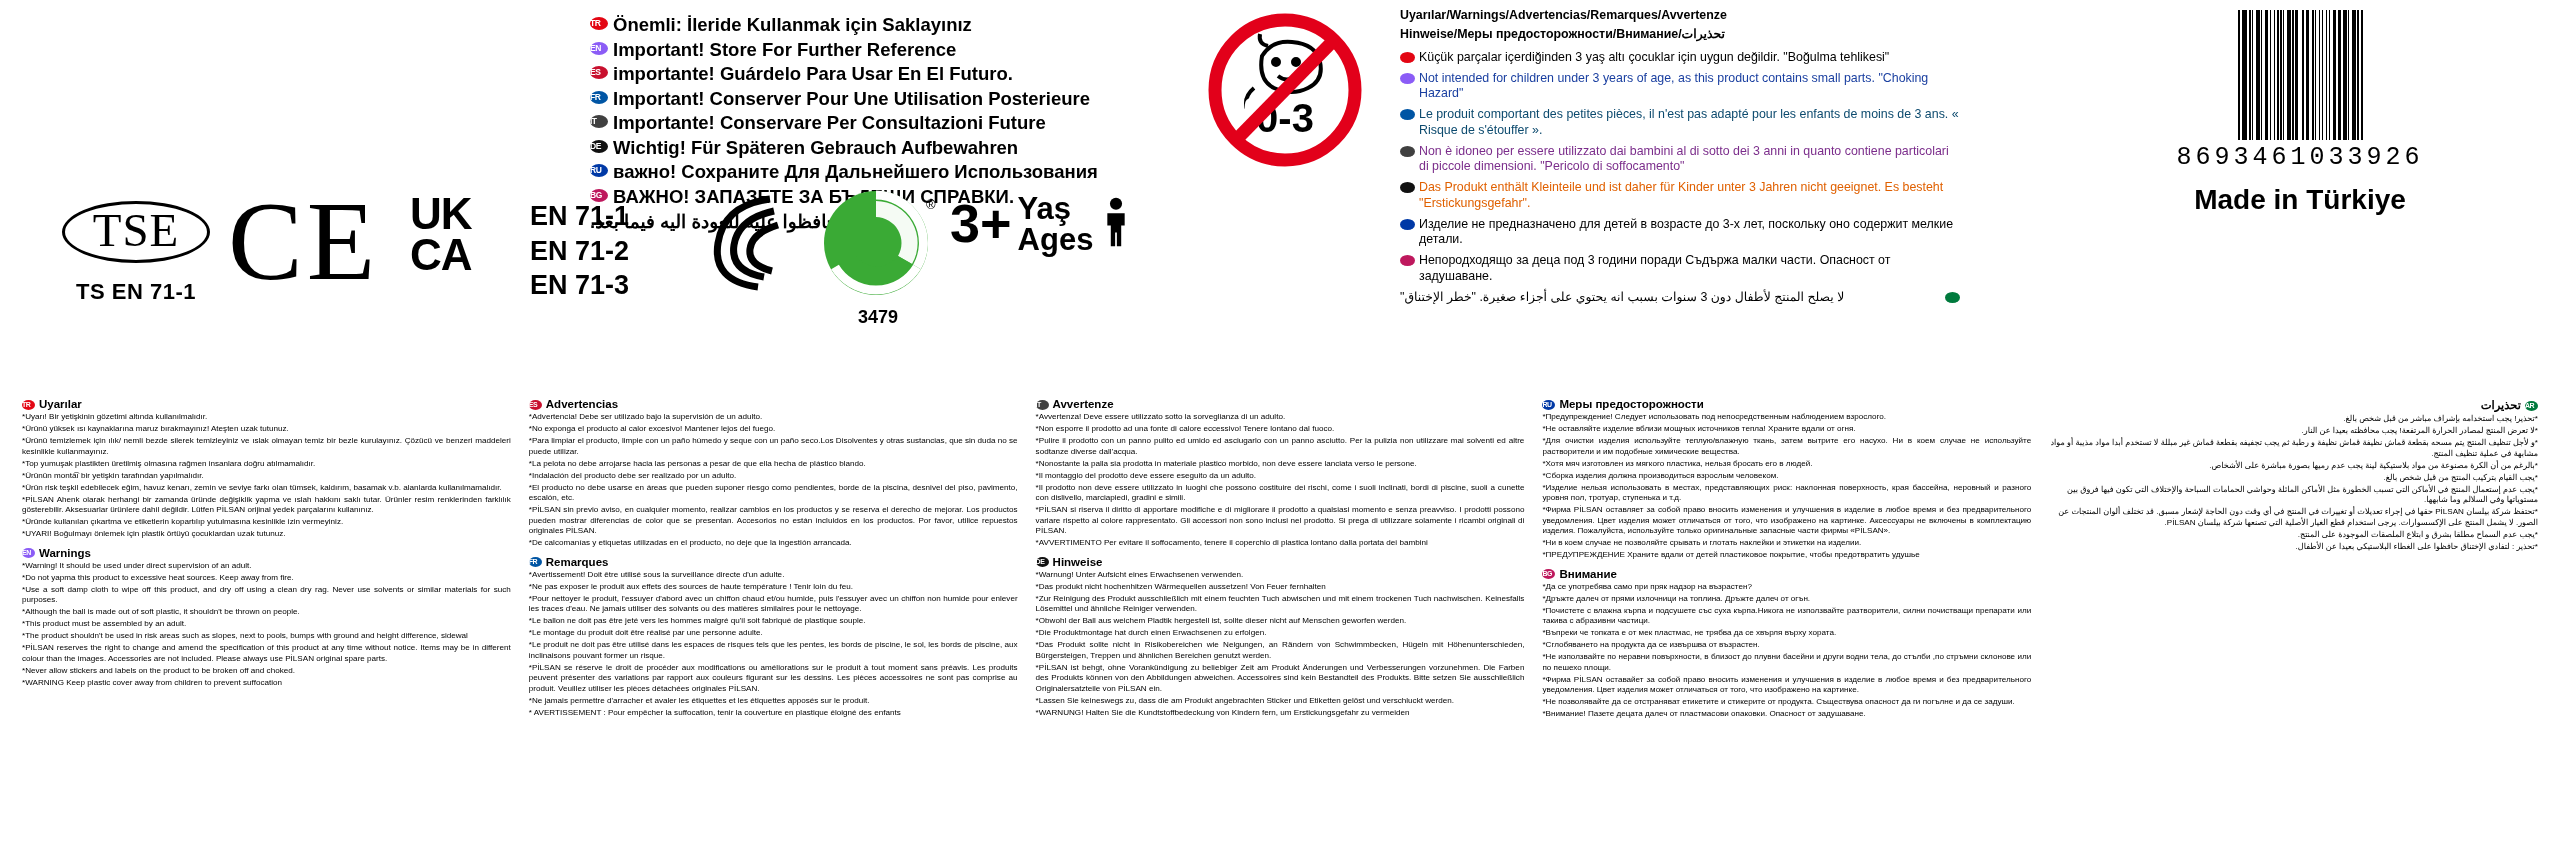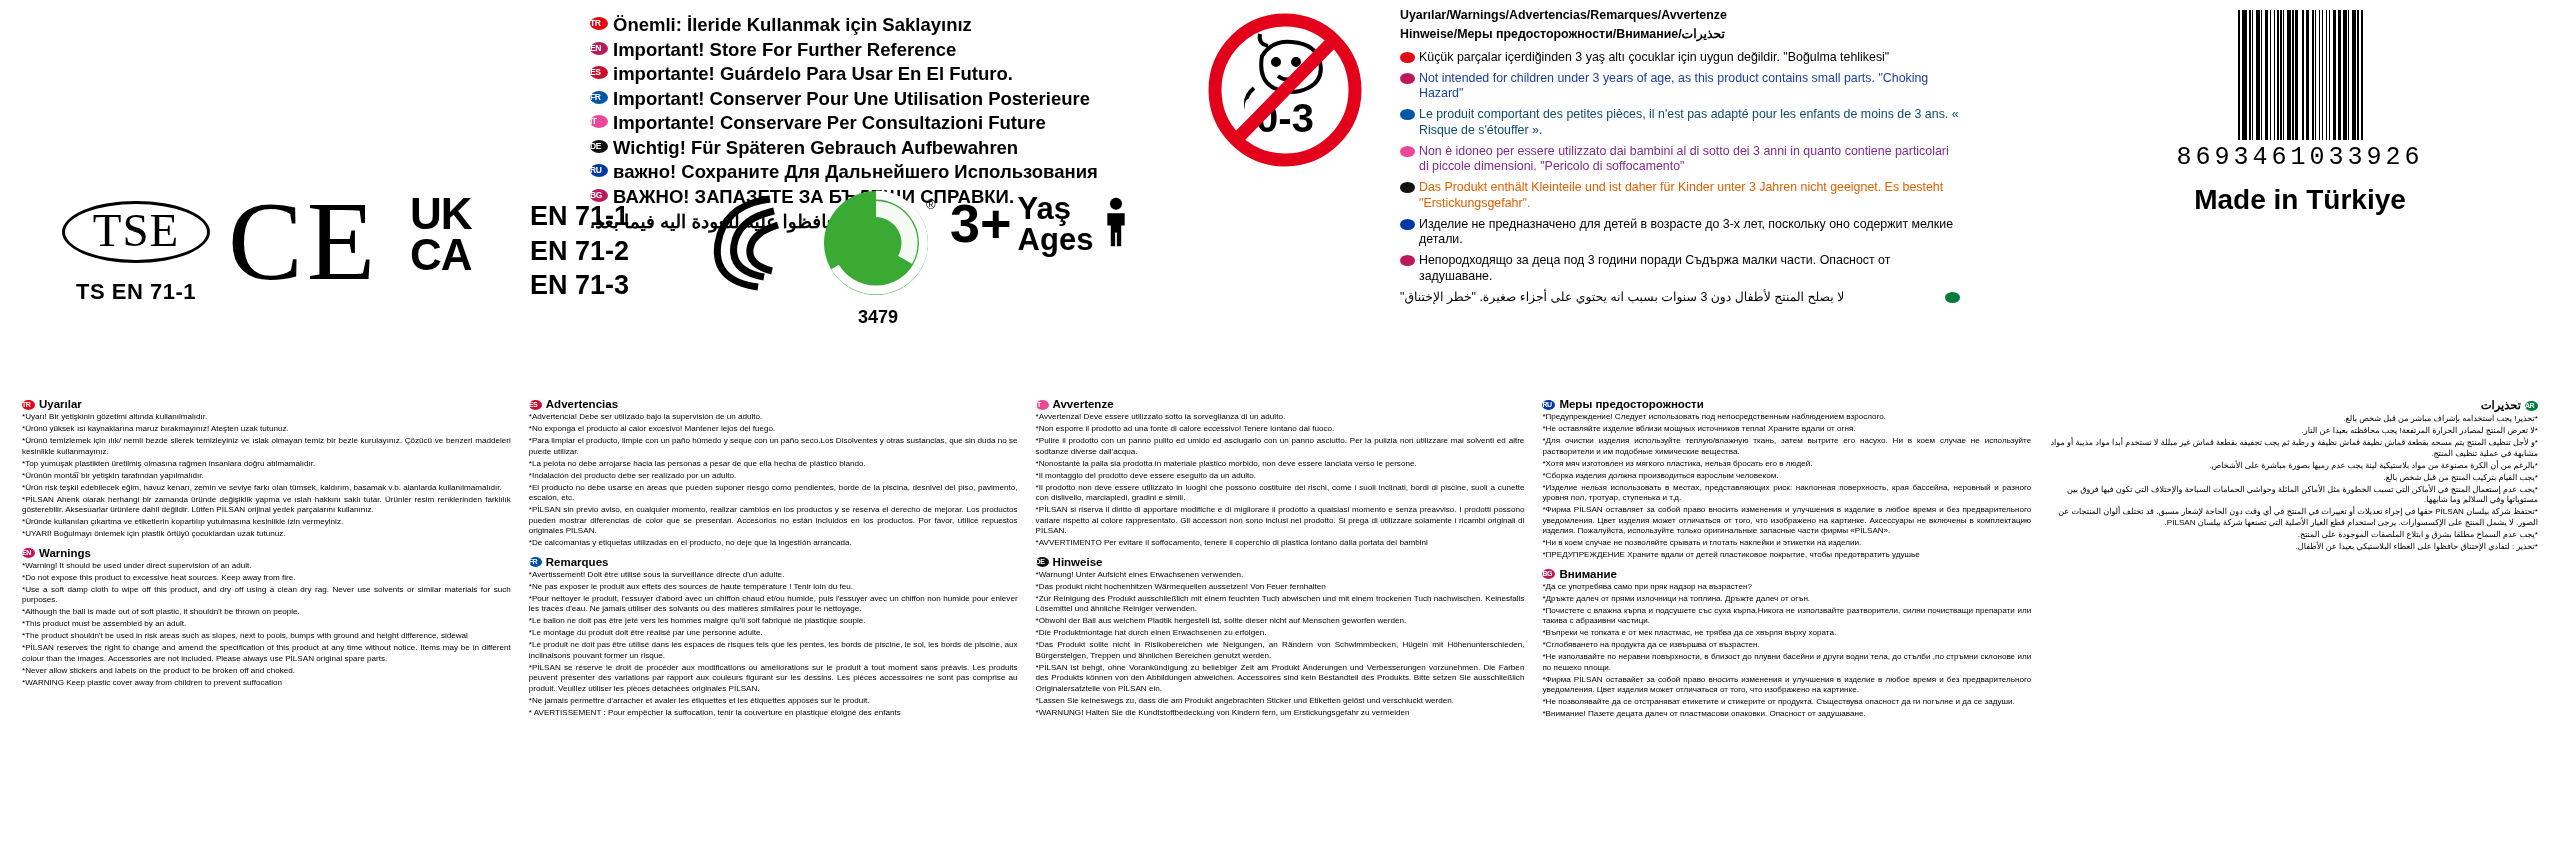--- a/index.html
+++ b/index.html
@@ -41,24 +41,24 @@
     margin-top: 3px;
     flex: 0 0 auto;
     font-size: 8.5px;
     color: #fff;
     text-align: left;
     line-height: 13px;
     font-weight: bold;
     letter-spacing: -0.5px;
   }
   .f-tr { background:#e30613; }
-  .f-en { background:#be185d; }
+  .f-en { background:#8b5cf6; }
   .f-es { background:#c8102e; }
   .f-fr { background:#0055a4; }
-  .f-it { background:#ec4899; }
+  .f-it { background:#404040; }
   .f-de { background:#111; }
   .f-ru { background:#0039a6; }
   .f-bg { background:#be185d; }
   .f-ar { background:#007a3d; }
 
   .store-line .txt { font-weight: bold; }
   .st-tr { color:#000; }
   .st-en { color:#000; }
   .st-es { color:#000; }
   .st-fr { color:#000; }
@@ -446,21 +446,21 @@
         <p>*UYARI! Boğulmayı önlemek için plastik örtüyü çocuklardan uzak tutunuz.</p>
       </div>
     </div>
     <div class="sec">
       <div class="sec-title">
           <span class="flag f-en">EN</span>
           <span>Warnings</span>
         </div>
       <div class="body-txt">
         <p>*Warning! It should be used under direct supervision of an adult.</p>
-        <p>*Do not expose this product to excessive heat sources. Keep away from fire.</p>
+        <p>*Do not yapma this product to excessive heat sources. Keep away from fire.</p>
         <p>*Use a soft damp cloth to wipe off this product, and dry off using a clean dry rag. Never use solvents or similar materials for such purposes.</p>
         <p>*Although the ball is made out of soft plastic, it shouldn't be thrown on people.</p>
         <p>*This product must be assembled by an adult.</p>
         <p>*The product shouldn't be used in risk areas such as slopes, next to pools, bumps with ground and height difference, sidewal</p>
         <p>*PİLSAN reserves the right to change and amend the specification of this product at any time without notice. Items may be in different colour than the images. Accessories are not included. Please always use PİLSAN original spare parts.</p>
         <p>*Never allow stickers and labels on the product to be broken off and choked.</p>
         <p>*WARNING Keep plastic cover away from children to prevent suffocation</p>
       </div>
     </div>
   </div>

